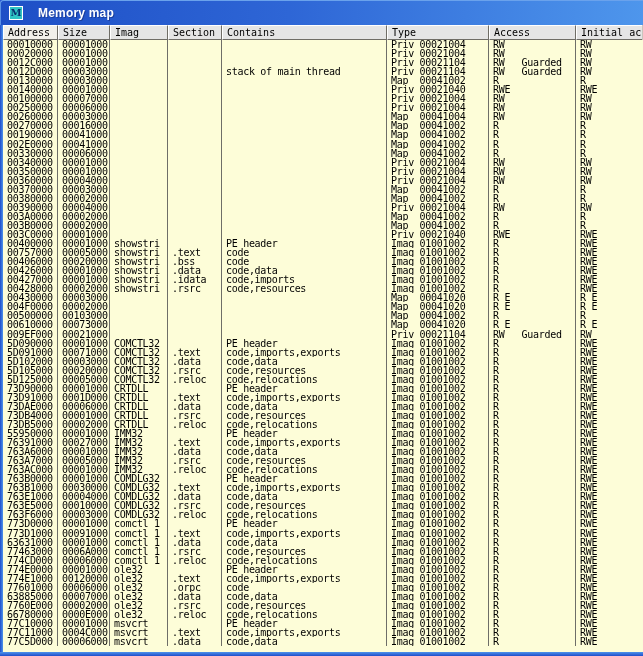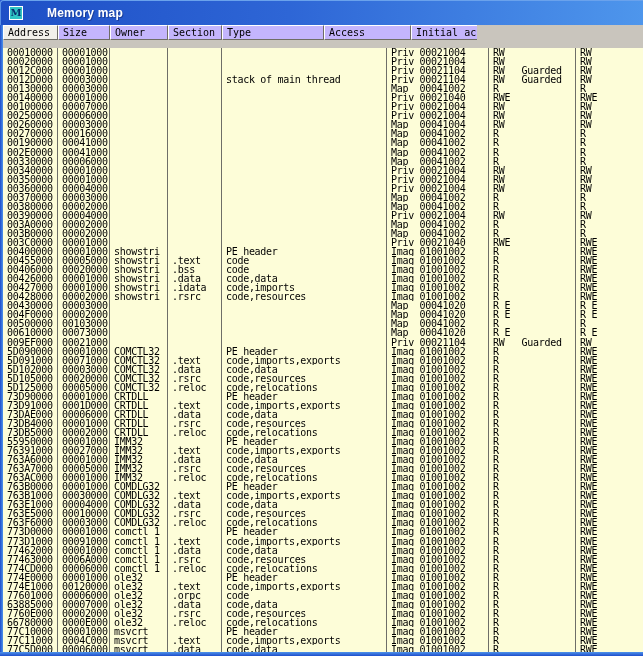--- a/index.html
+++ b/index.html
@@ -14,40 +14,40 @@
     border-top-left-radius:4px;
     box-shadow:inset 0 1px 0 #6AA2EC, inset 1px 0 0 #5B90E4;
     display:flex;align-items:center;
   }
   .app-icon{
     width:14px;height:14px;margin-left:9px;
     background:#2FC4C4;border:1px solid #FFFFFF;box-sizing:border-box;
     color:#06306E;font:bold 10px/12px "DejaVu Serif",serif;text-align:center;
   }
   .title-text{
-    margin-left:24px;color:#FFFFFF;
+    margin-left:15px;color:#FFFFFF;
     font:bold 12px/14px "Liberation Sans",sans-serif;
     text-shadow:1px 1px 0 #1A3E9C;letter-spacing:0.2px;
   }
   
   #left-border{position:absolute;left:0;top:25px;width:3px;height:631px;
     background:linear-gradient(90deg,#1F4ECB,#4E93EA);}
   #bottom-border{position:absolute;left:0;top:652px;width:643px;height:4px;
     background:linear-gradient(180deg,#4E93EA,#1F4ECB);}
   
   #client{position:absolute;left:3px;top:25px;width:640px;height:627px;
     background:#FDFDD8;overflow:hidden;}
   
   .c0{width:55px}.c1{width:52px}.c2{width:58px}.c3{width:54px}
   .c4{width:165px}.c5{width:102px}.c6{width:87px}.c7{width:66px}
   
-  #header{display:flex;height:23px;background:#C9C5BD;}
+  #header{display:flex;height:15px;background:#C9C5BD;}
   .hcell{
     box-sizing:border-box;height:15px;padding-left:4px;overflow:hidden;
-    background:#c4b5fd;color:#000;
+    background:#e5e5e5;color:#000;
     font:10px/13px "DejaVu Sans Mono",monospace;white-space:pre;
     border-top:1px solid #FFFFFF;border-left:1px solid #FFFFFF;
     border-right:1px solid #6F6D66;border-bottom:1px solid #6F6D66;
   }
   .hcell.active{background:#F2F0EA;}
   .hcell:last-child{border-right:none;}
   
   #body{height:646px;overflow:hidden;}
   .row{display:flex;height:9.05px;overflow:hidden;}
   .cell{
@@ -85,22 +85,23 @@
     <div class="app-icon">M</div>
     <div class="title-text">Memory map</div>
   </div>
 
   <div id="left-border"></div>
 
   <div id="client">
     <div id="header">
         <div class="hcell c0 active">Address</div>
         <div class="hcell c1">Size</div>
-        <div class="hcell c2">Owner</div>
+        <div class="hcell c2">Imag</div>
         <div class="hcell c3">Section</div>
+        <div class="hcell c4">Contains</div>
         <div class="hcell c5">Type</div>
         <div class="hcell c6">Access</div>
         <div class="hcell c7">Initial acc</div>
       </div>
     <div id="body">
         <div class="row">
           <div class="cell c0">00010000</div>
           <div class="cell c1">00001000</div>
           <div class="cell c2"></div>
           <div class="cell c3"></div>
@@ -323,21 +324,21 @@
           <div class="cell c0">00400000</div>
           <div class="cell c1">00001000</div>
           <div class="cell c2">showstri</div>
           <div class="cell c3"></div>
           <div class="cell c4">PE header</div>
           <div class="cell c5">Imag 01001002</div>
           <div class="cell c6">R</div>
           <div class="cell c7">RWE</div>
         </div>
         <div class="row">
-          <div class="cell c0">00455000</div>
+          <div class="cell c0">00757000</div>
           <div class="cell c1">00005000</div>
           <div class="cell c2">showstri</div>
           <div class="cell c3">.text</div>
           <div class="cell c4">code</div>
           <div class="cell c5">Imag 01001002</div>
           <div class="cell c6">R</div>
           <div class="cell c7">RWE</div>
         </div>
         <div class="row">
           <div class="cell c0">00406000</div>
@@ -643,21 +644,21 @@
           <div class="cell c0">773D1000</div>
           <div class="cell c1">00091000</div>
           <div class="cell c2">comctl_1</div>
           <div class="cell c3">.text</div>
           <div class="cell c4">code,imports,exports</div>
           <div class="cell c5">Imag 01001002</div>
           <div class="cell c6">R</div>
           <div class="cell c7">RWE</div>
         </div>
         <div class="row">
-          <div class="cell c0">77462000</div>
+          <div class="cell c0">63631000</div>
           <div class="cell c1">00001000</div>
           <div class="cell c2">comctl_1</div>
           <div class="cell c3">.data</div>
           <div class="cell c4">code,data</div>
           <div class="cell c5">Imag 01001002</div>
           <div class="cell c6">R</div>
           <div class="cell c7">RWE</div>
         </div>
         <div class="row">
           <div class="cell c0">77463000</div>

